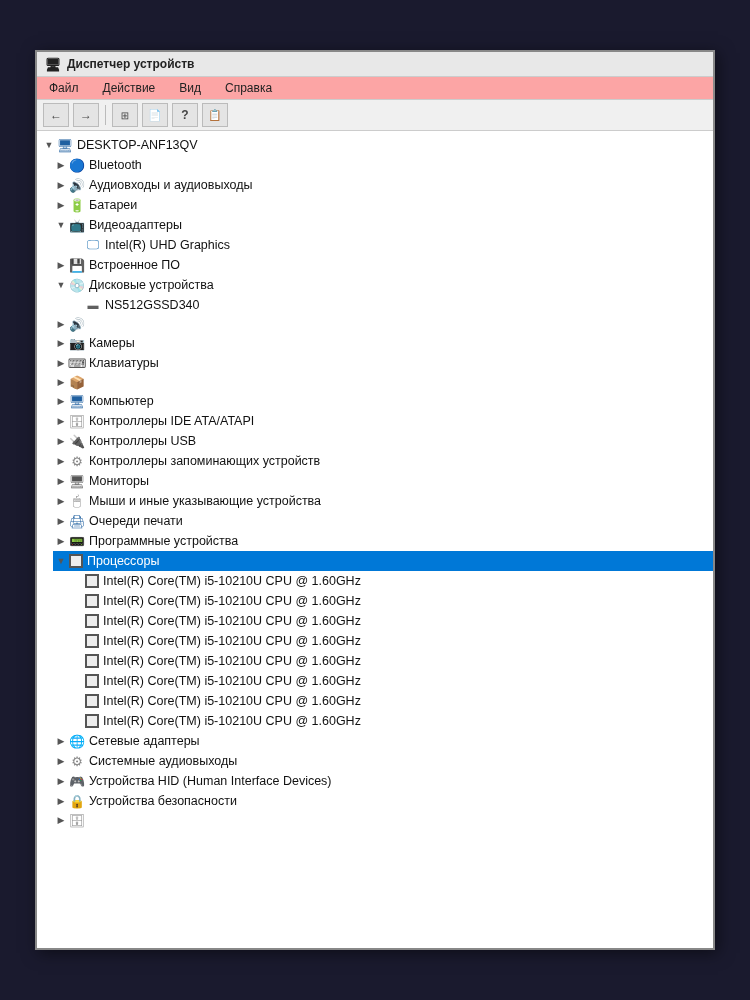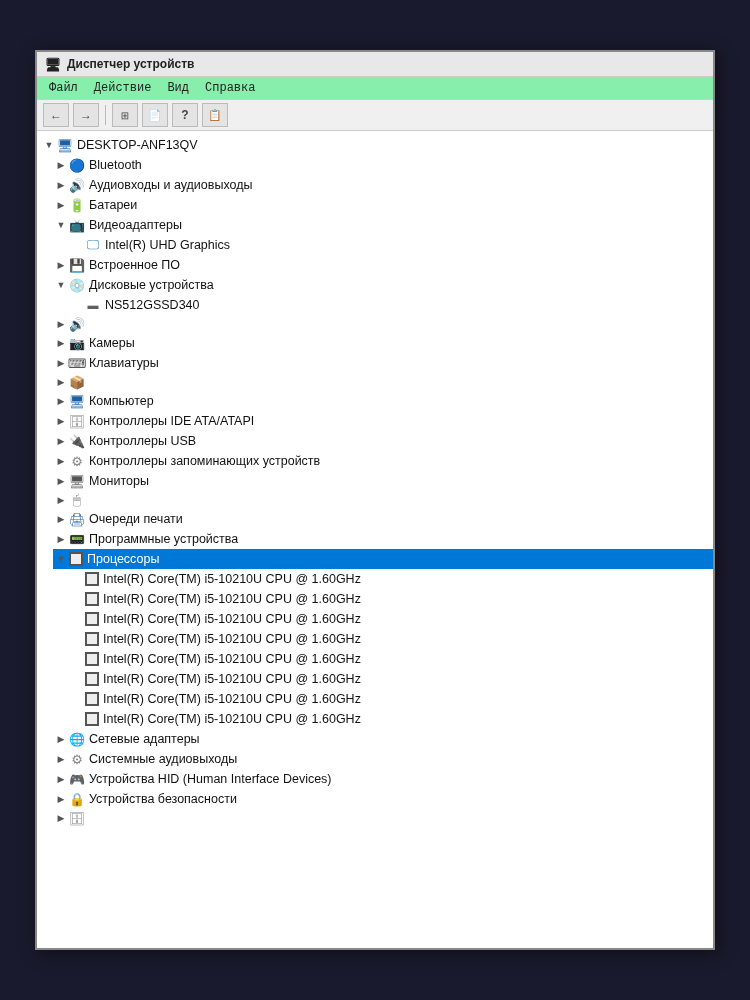--- a/index.html
+++ b/index.html
@@ -34,27 +34,26 @@
     }
     .title-icon {
       width: 16px;
       height: 16px;
       display: inline-flex;
       align-items: center;
       justify-content: center;
       font-size: 13px;
     }
     .menu-bar {
-      background: #86efac;
+      background: #fca5a5;
       padding: 2px 4px;
       display: flex;
-      gap: 0;
+      gap: 8px;
       border-bottom: 1px solid #ccc;
       font-size: 12px;
-      font-family: Liberation Mono, monospace;
     }
     .menu-item {
       padding: 2px 8px;
       cursor: pointer;
       color: #222;
     }
     .toolbar {
       background: #f0f0f0;
       padding: 3px 6px;
       display: flex;
@@ -265,20 +264,21 @@
           <span class="item-label">Контроллеры запоминающих устройств</span>
         </div>
         <div class="tree-item" style="margin-left: 16px;">
           <span class="expander">▶</span>
           <span class="item-icon ic-monitor2">🖥</span>
           <span class="item-label">Мониторы</span>
         </div>
         <div class="tree-item" style="margin-left: 16px;">
           <span class="expander">▶</span>
           <span class="item-icon ic-mouse">🖱</span>
+          <span class="item-label">Мыши и иные указывающие устройства</span>
         </div>
         <div class="tree-item" style="margin-left: 16px;">
           <span class="expander">▶</span>
           <span class="item-icon ic-print">🖨</span>
           <span class="item-label">Очереди печати</span>
         </div>
         <div class="tree-item" style="margin-left: 16px;">
           <span class="expander">▶</span>
           <span class="item-icon ic-progdev">📟</span>
           <span class="item-label">Программные устройства</span>

